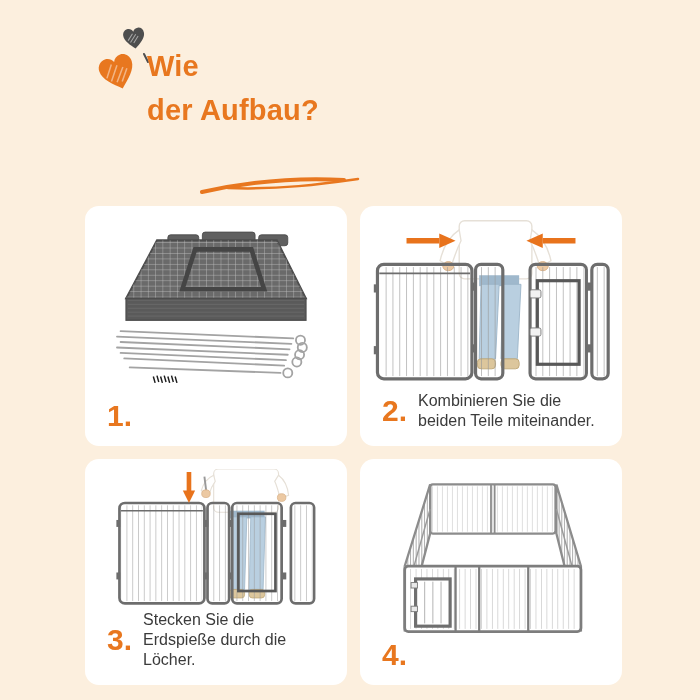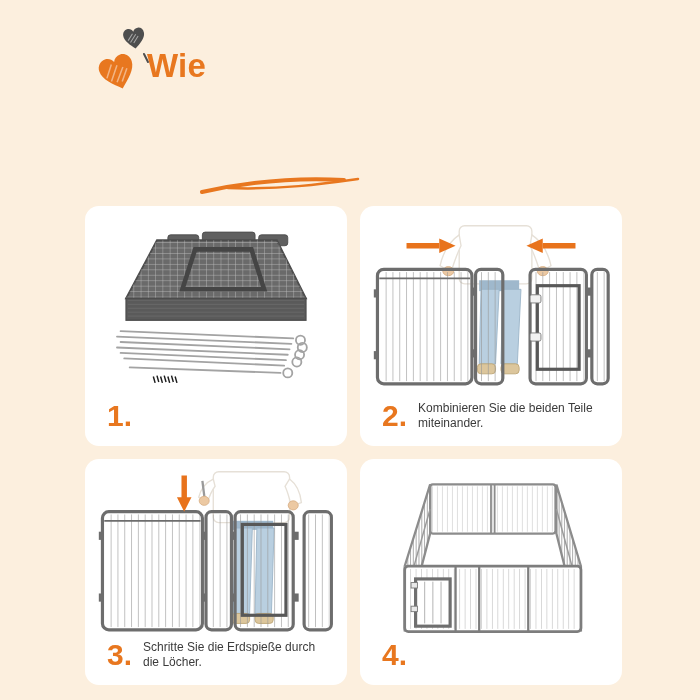--- a/index.html
+++ b/index.html
@@ -8,55 +8,56 @@
   }
   html,body{margin:0;padding:0;}
   body{
     width:700px;height:700px;position:relative;overflow:hidden;
     background:var(--bg);
     font-family:"Liberation Sans","DejaVu Sans",sans-serif;
   }
   .hearts{position:absolute;left:92px;top:22px;width:72px;height:86px;}
   .page-title{
     position:absolute;left:147px;top:44px;
-    font-size:33px;line-height:44px;font-weight:bold;color:var(--accent);
+    font-size:29px;line-height:44px;font-weight:bold;color:var(--accent);
     letter-spacing:.2px;
   }
   .underline{position:absolute;left:198px;top:170px;width:164px;height:26px;}
   .cards{
     position:absolute;left:85px;top:206px;
     display:grid;grid-template-columns:262px 262px;grid-template-rows:240px 226px;gap:13px;
   }
   .card{
     background:var(--card);border-radius:14px;
     display:flex;flex-direction:column;overflow:hidden;
   }
   .illus{flex:1 1 auto;min-height:0;padding:10px 12px 2px;display:flex;align-items:center;justify-content:center;}
   .illus svg{width:100%;height:100%;}
   .caption{display:flex;align-items:center;gap:11px;padding:0 18px 15px 22px;}
   .num{font-size:30px;font-weight:bold;color:var(--accent);line-height:1;flex:0 0 auto;}
-  .txt{font-size:12px;line-height:1.25;color:var(--txt);}
+  .txt{font-size:16px;line-height:1.25;color:var(--txt);}
 </style>
 </head>
 <body>
 
 <svg class="hearts" viewBox="0 0 72 86">
   <g transform="translate(28,6) rotate(-8) scale(1.05)">
     <path d="M12 21.5 C7.5 17.5 2 13 2 7.8 C2 4.2 4.6 2 7.3 2 C9.5 2 11.2 3.2 12 5.2 C12.8 3.2 14.5 2 16.7 2 C19.4 2 22 4.2 22 7.8 C22 13 16.5 17.5 12 21.5 Z" fill="#4E4E4E"></path>
     <path d="M6 13 L11 7 M8 15 L14 8 M11 16 L16 10" stroke="rgba(255,255,255,0.5)" stroke-width="1" fill="none"></path>
   </g>
   <path d="M52 32 L56 40" stroke="#4E4E4E" stroke-width="2" stroke-linecap="round"></path>
   <g transform="translate(0,38) rotate(-18) scale(1.7)">
     <path d="M12 21.5 C7.5 17.5 2 13 2 7.8 C2 4.2 4.6 2 7.3 2 C9.5 2 11.2 3.2 12 5.2 C12.8 3.2 14.5 2 16.7 2 C19.4 2 22 4.2 22 7.8 C22 13 16.5 17.5 12 21.5 Z" fill="#E8771F"></path>
     <path d="M5 13 L10 6 M7 15.5 L13 7.5 M10 17 L16 9.5 M13 17.5 L18 11" stroke="rgba(255,255,255,0.45)" stroke-width="0.9" fill="none"></path>
   </g>
 </svg>
 
 <div class="page-title">
   <div>Wie</div>
+  <div>der Aufbau?</div>
 </div>
 
 <svg class="underline" viewBox="0 0 164 26">
   <path d="M4 22 C45 13 95 7 146 10" stroke="#E8771F" stroke-width="4" fill="none" stroke-linecap="round"></path>
   <path d="M30 18 C80 20 125 14 160 9" stroke="#E8771F" stroke-width="2.5" fill="none" stroke-linecap="round"></path>
 </svg>
 
 <div class="cards">
 
   <div class="card">
@@ -202,21 +203,21 @@
           <rect x="216" y="134" width="6" height="9" fill="#6D6D6D"></rect>
         </g>
         <g>
           <line x1="96" y1="4" x2="96" y2="30" stroke="#E8731C" stroke-width="6"></line>
           <polygon points="88,28 104,28 96,44" fill="#E8731C"></polygon>
         </g>
       </svg>
     </div>
     <div class="caption">
       <span class="num">3.</span>
-      <span class="txt">Schritte Sie die Erdspieße durch die Löcher.</span>
+      <span class="txt">Stecken Sie die Erdspieße durch die Löcher.</span>
     </div>
   </div>
 
   <div class="card">
     <div class="illus">
       <svg viewBox="0 0 262 180" preserveAspectRatio="xMidYMid meet">
         <defs>
           <pattern id="b4" width="5.5" height="5" patternUnits="userSpaceOnUse">
             <line x1="0" y1="0" x2="0" y2="5" stroke="#B3B3B3" stroke-width="0.9"></line>
           </pattern>

